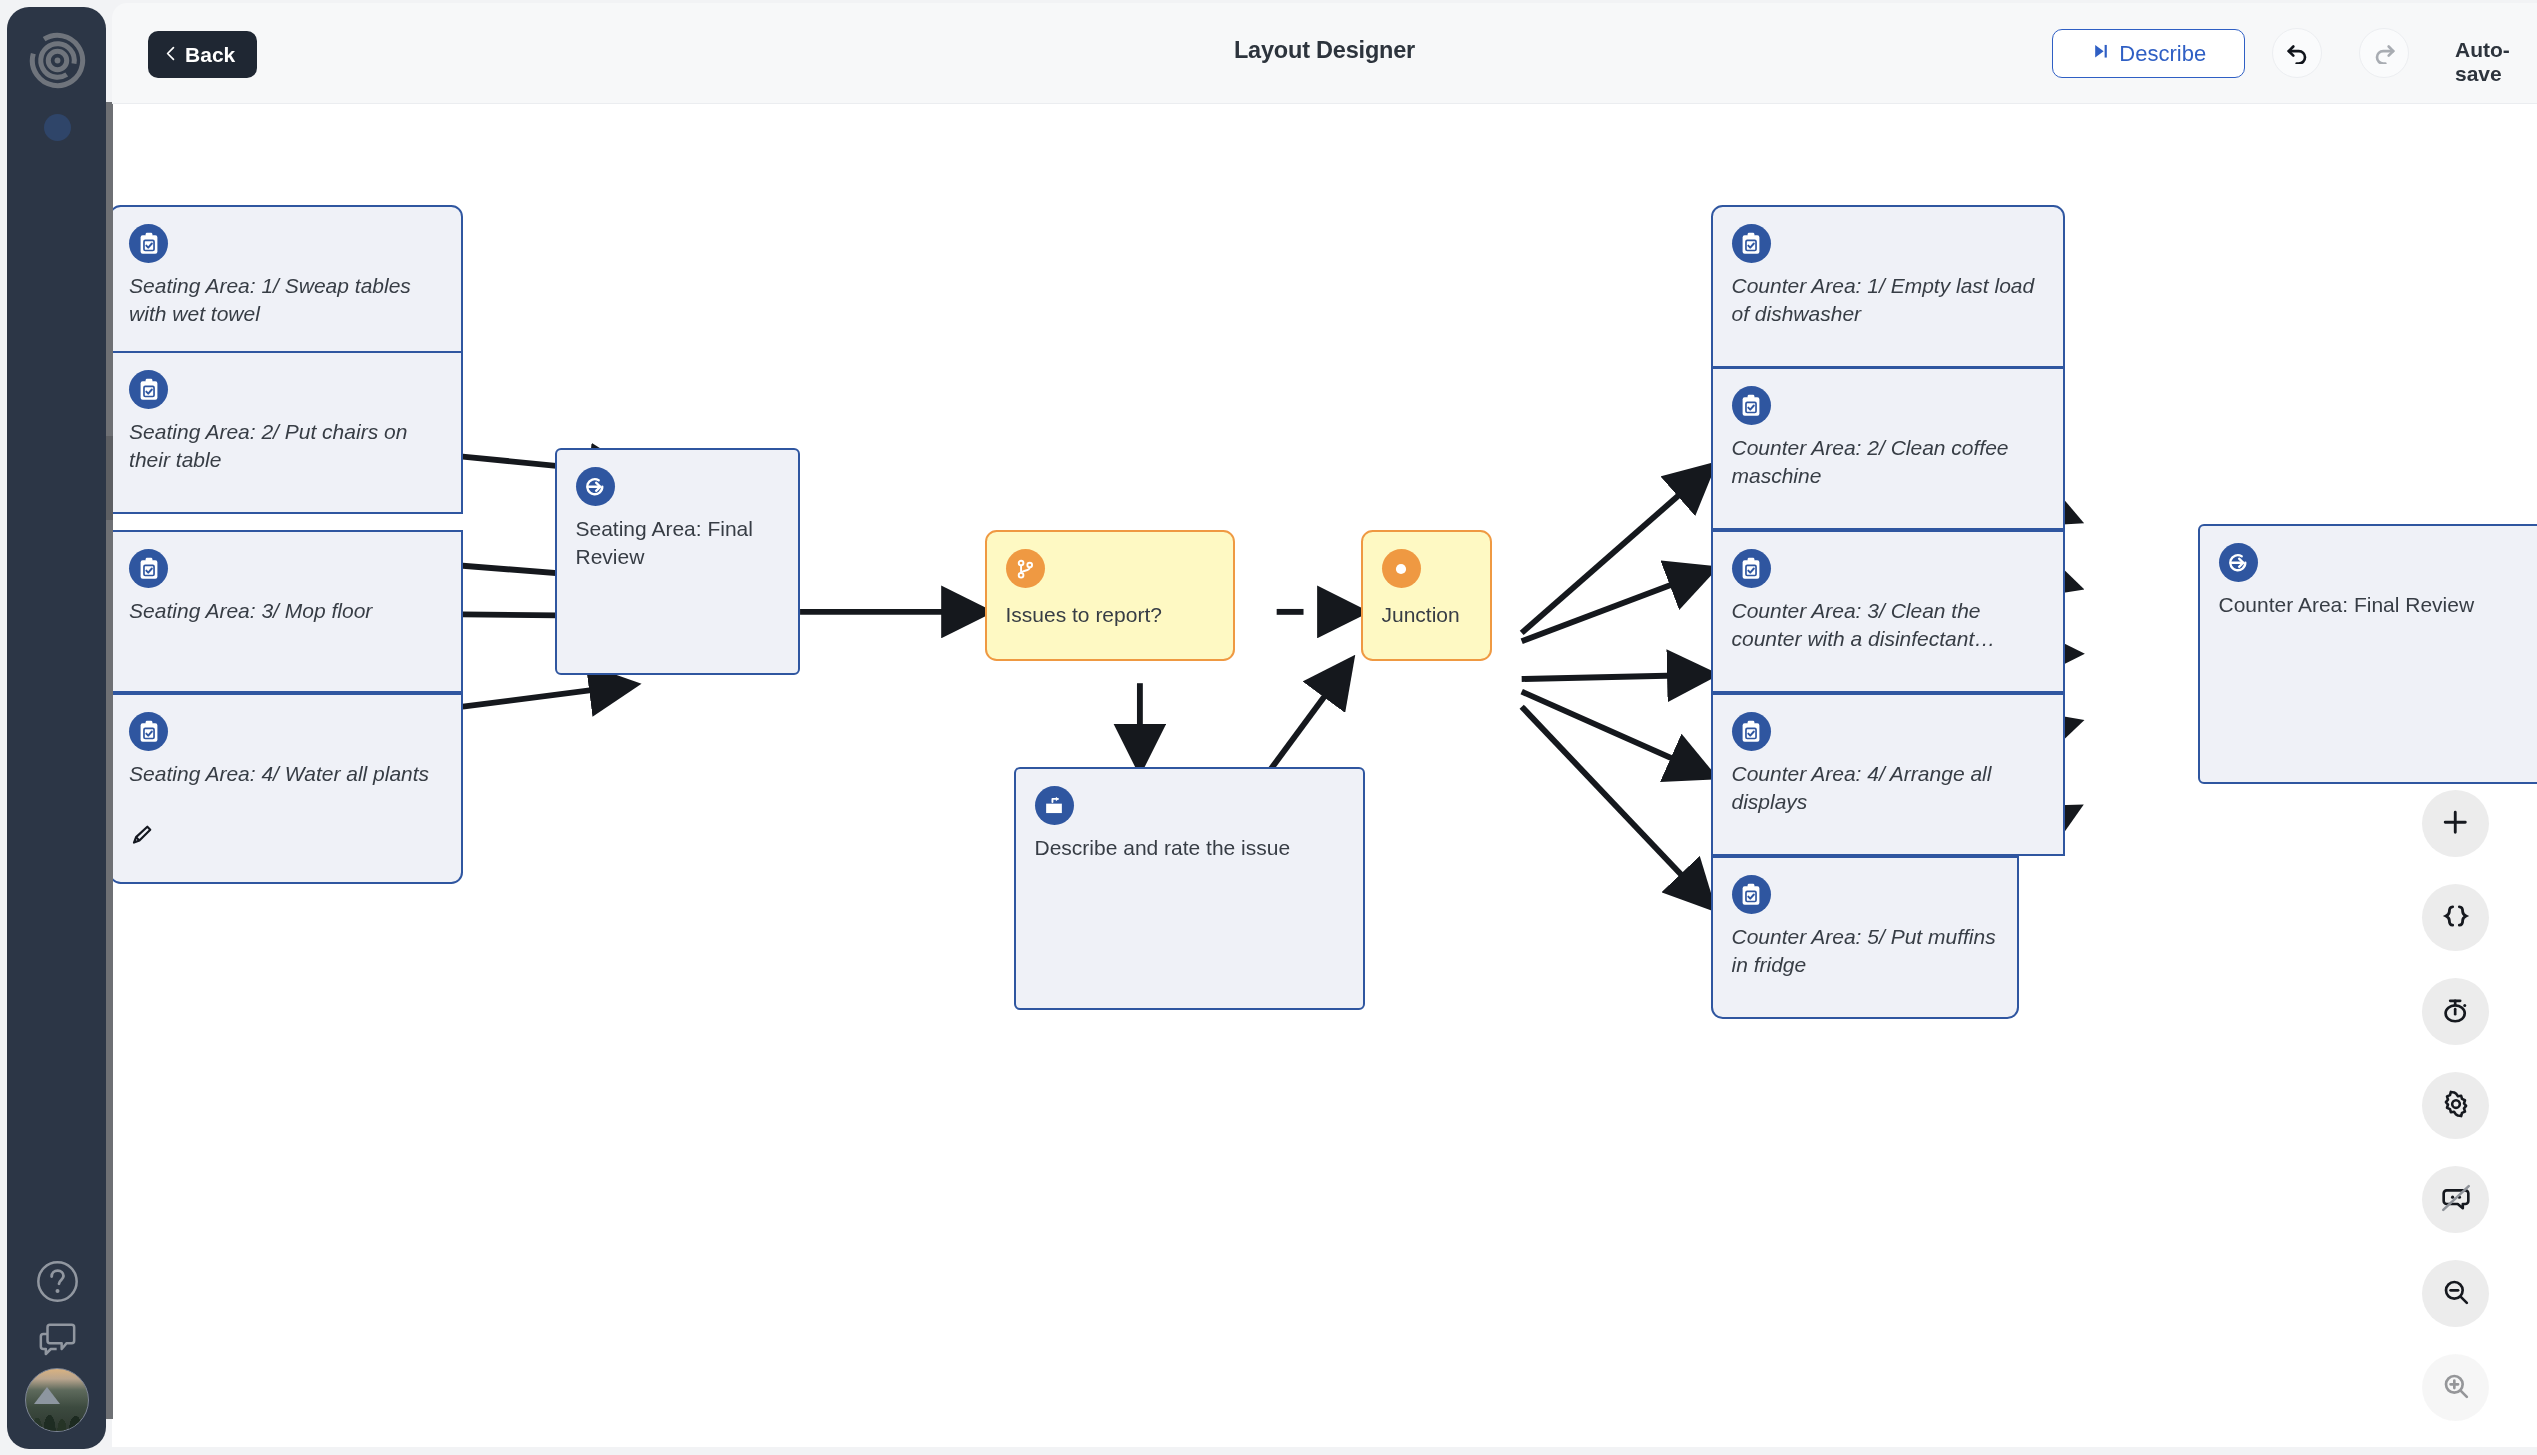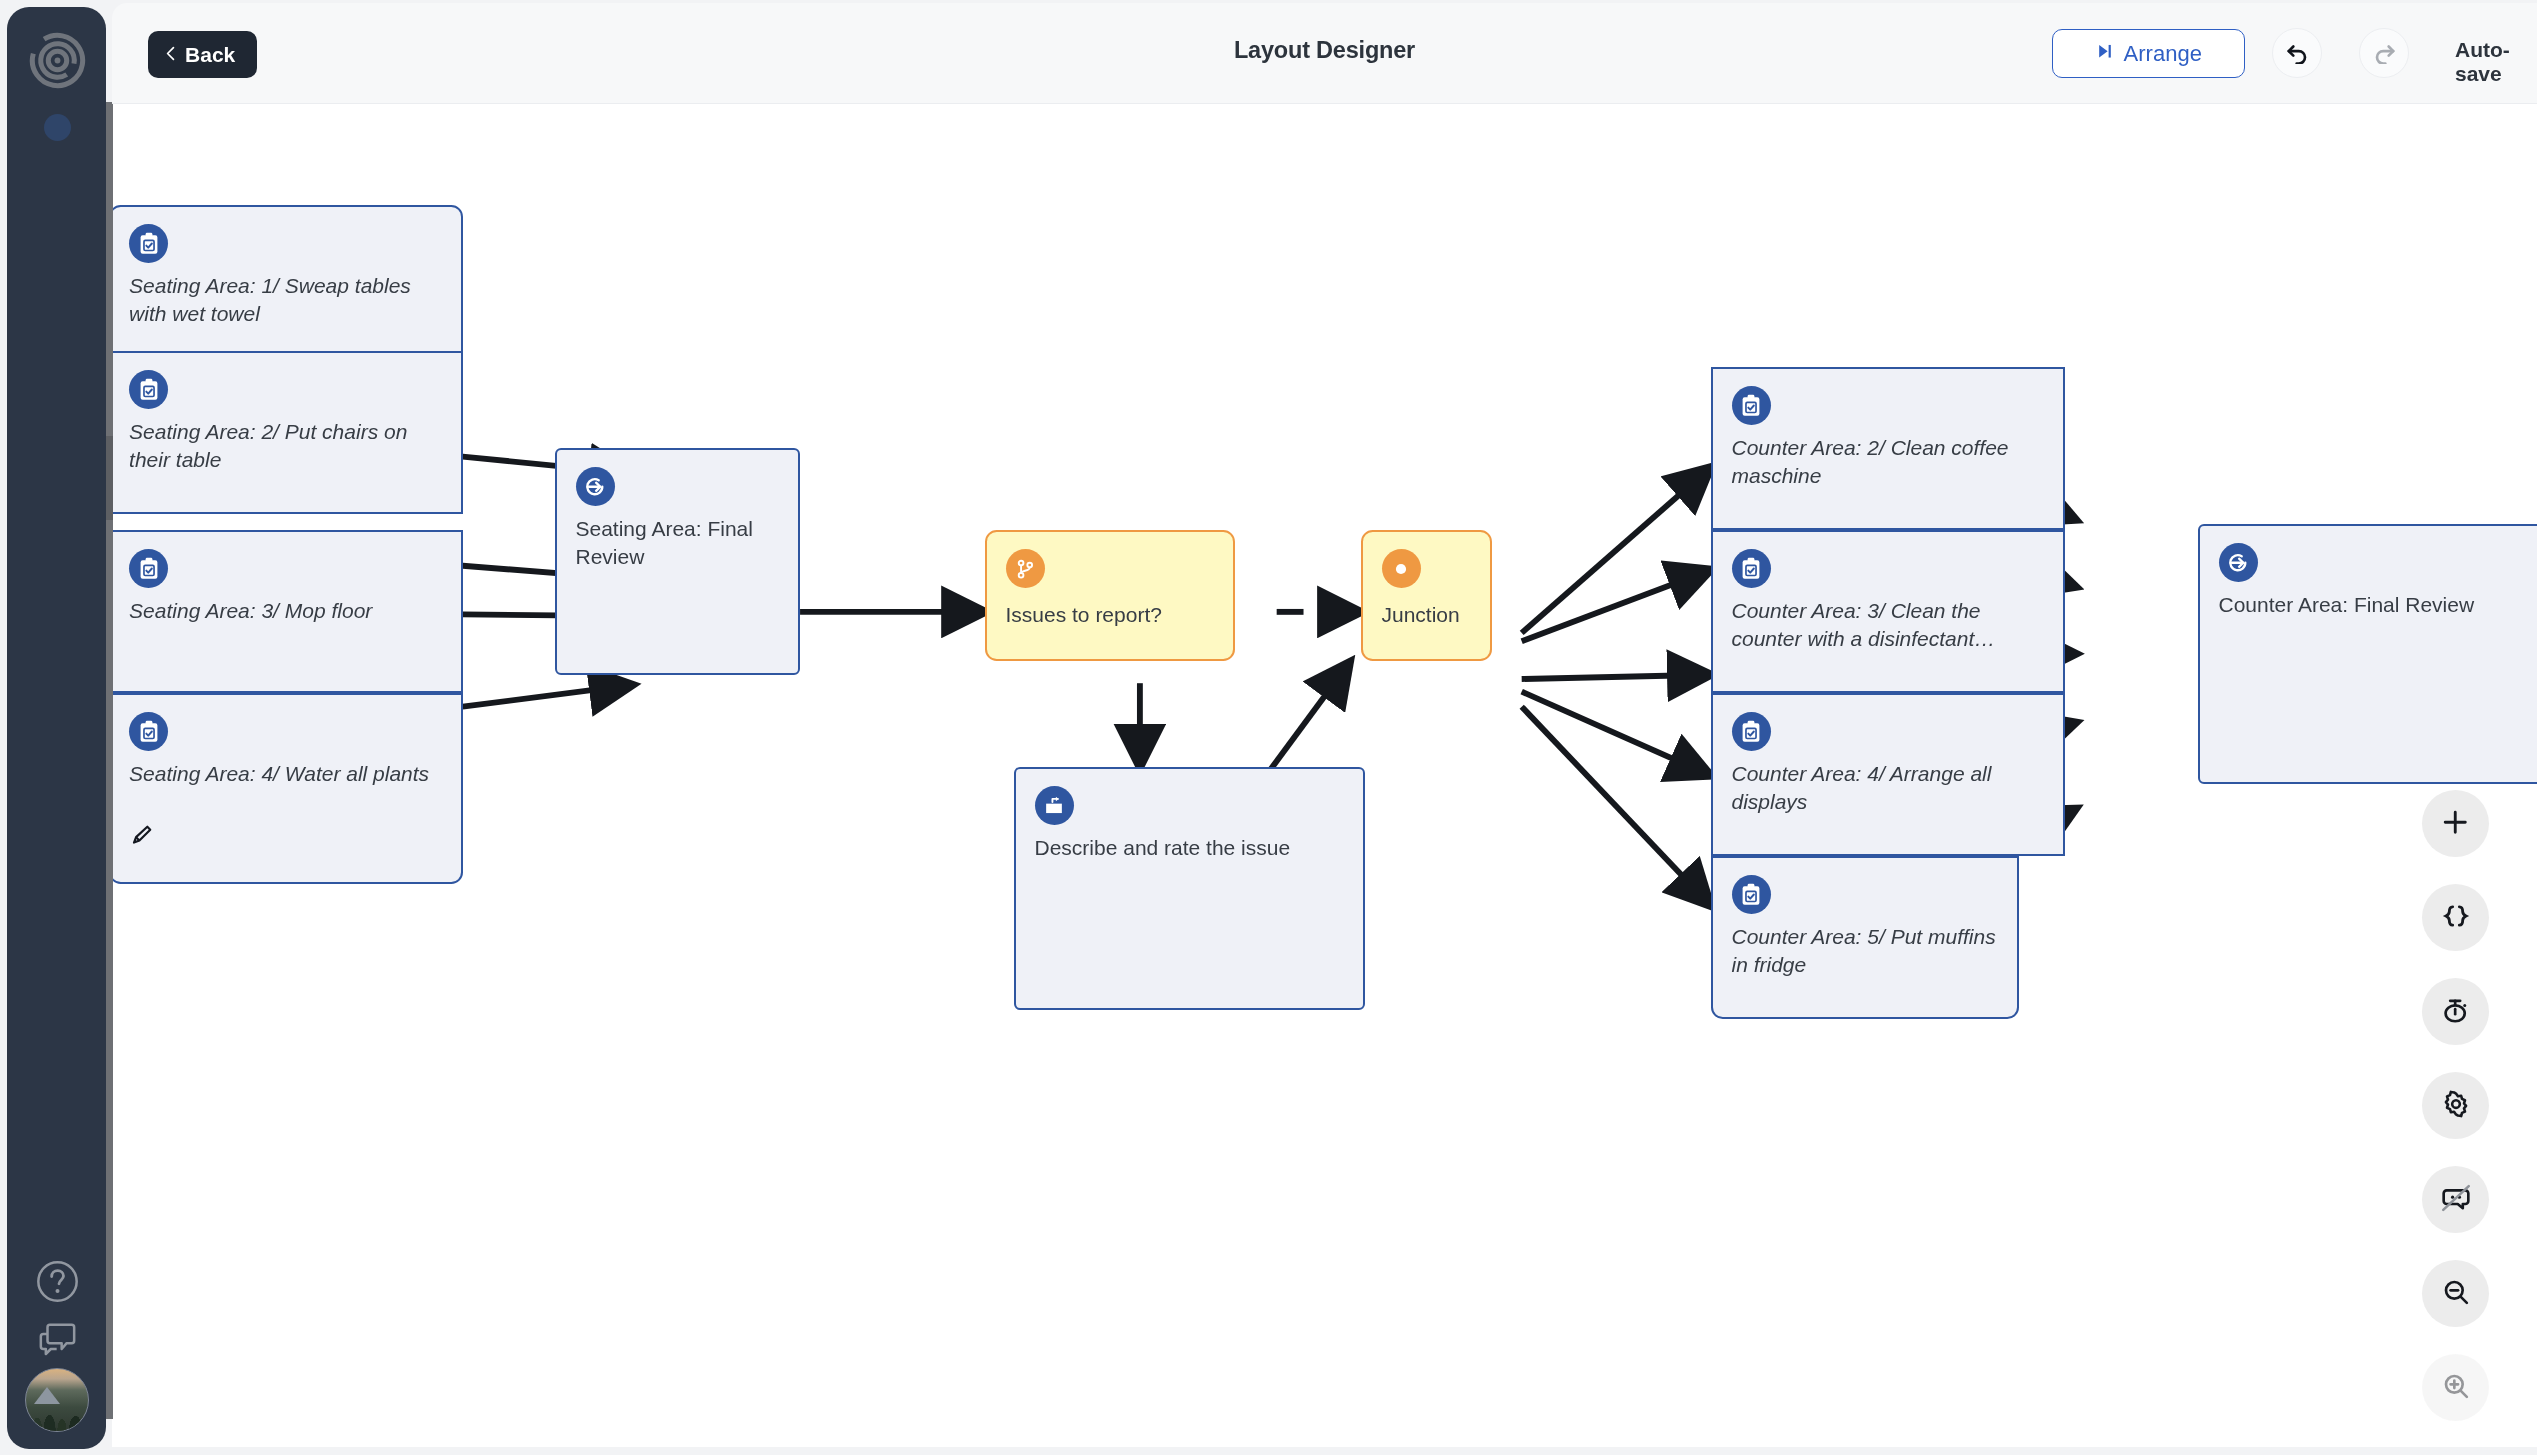--- a/index.html
+++ b/index.html
@@ -225,21 +225,21 @@
 
   <div id="page-title">Layout Designer</div>
 
   <button id="simulate-button">
     <span>
       <svg viewBox="0 0 22 22" width="18.5" height="18.5">
         <path d="M5 3.5 15 11 5 18.5z" fill="#2f5fc4"></path>
         <rect x="16.2" y="3.5" width="2.6" height="15" fill="#2f5fc4"></rect>
       </svg>
     </span>
-    <span>Arrange</span>
+    <span>Describe</span>
   </button>
 
   <button class="round-icon-btn" id="undo-button">
     <span>
       <svg viewBox="0 0 30 30" width="25" height="25">
         <path d="M10 9 4.5 14.5 10 20" fill="none" stroke="#10141b" stroke-width="3.2" stroke-linecap="round" stroke-linejoin="round"></path>
         <path d="M4.5 14.5h12a7.5 7.5 0 0 1 0 15H14" fill="none" stroke="#10141b" stroke-width="3.2" stroke-linecap="round"></path>
       </svg>
     </span>
   </button>
@@ -386,20 +386,31 @@
 
   <div class="node orange" style="left:1249px; top:426px; width:131px; height:131px;">
     <div class="node-badge">
       <svg viewBox="0 0 28 28" width="22" height="22">
         <circle cx="14" cy="14" r="6.5" fill="#fff"></circle>
       </svg>
     </div>
     <div class="node-label" style="top:69px;">Junction</div>
   </div>
 
+  <div class="node stacked stack-first" style="left:1599px; top:101px; width:354px; height:163px;">
+    <div class="node-badge">
+      <svg viewBox="0 0 26 28" width="22" height="23.5">
+        <rect x="3" y="4" width="20" height="22" rx="2.5" fill="#fff"></rect>
+        <rect x="9" y="1" width="8" height="5" rx="1.6" fill="#fff"></rect>
+        <rect x="7" y="10" width="12" height="12" rx="1.5" fill="none" stroke="#2f56a0" stroke-width="2"></rect>
+        <path d="M9.8 16.2 12.1 18.6 16.4 13.7" fill="none" stroke="#2f56a0" stroke-width="2.3" stroke-linecap="round" stroke-linejoin="round"></path>
+      </svg>
+    </div>
+    <div class="node-label">Counter Area: 1/ Empty last load of dishwasher</div>
+  </div>
 
   <div class="node stacked" style="left:1599px; top:263px; width:354px; height:163px;">
     <div class="node-badge">
       <svg viewBox="0 0 26 28" width="22" height="23.5">
         <rect x="3" y="4" width="20" height="22" rx="2.5" fill="#fff"></rect>
         <rect x="9" y="1" width="8" height="5" rx="1.6" fill="#fff"></rect>
         <rect x="7" y="10" width="12" height="12" rx="1.5" fill="none" stroke="#2f56a0" stroke-width="2"></rect>
         <path d="M9.8 16.2 12.1 18.6 16.4 13.7" fill="none" stroke="#2f56a0" stroke-width="2.3" stroke-linecap="round" stroke-linejoin="round"></path>
       </svg>
     </div>

